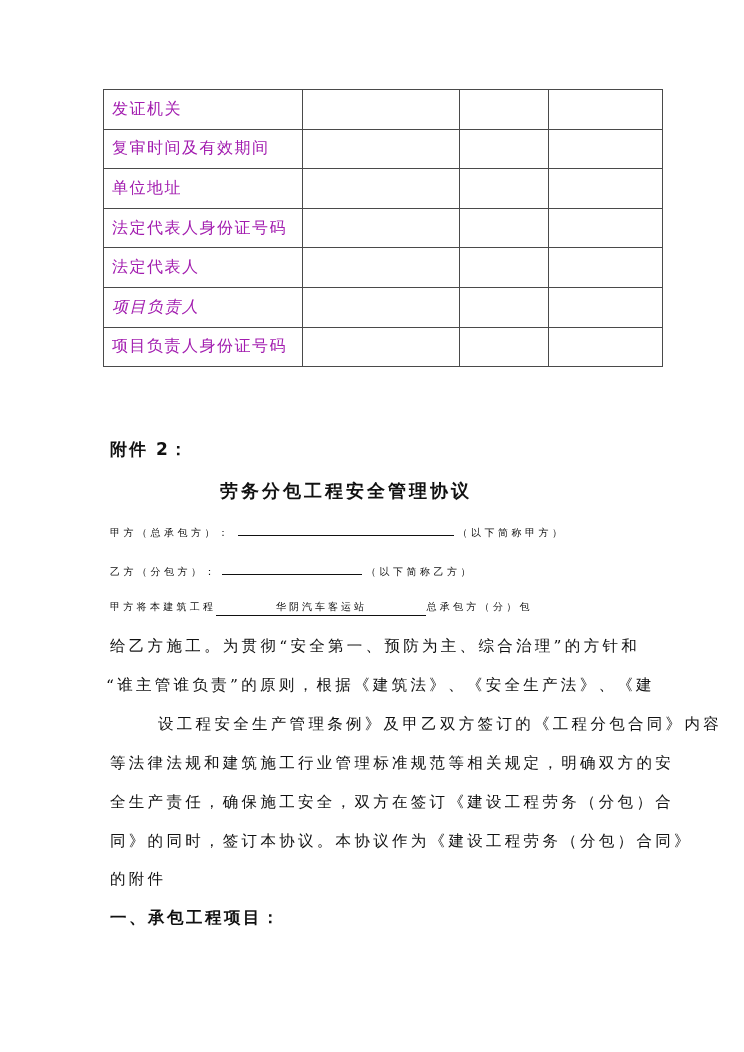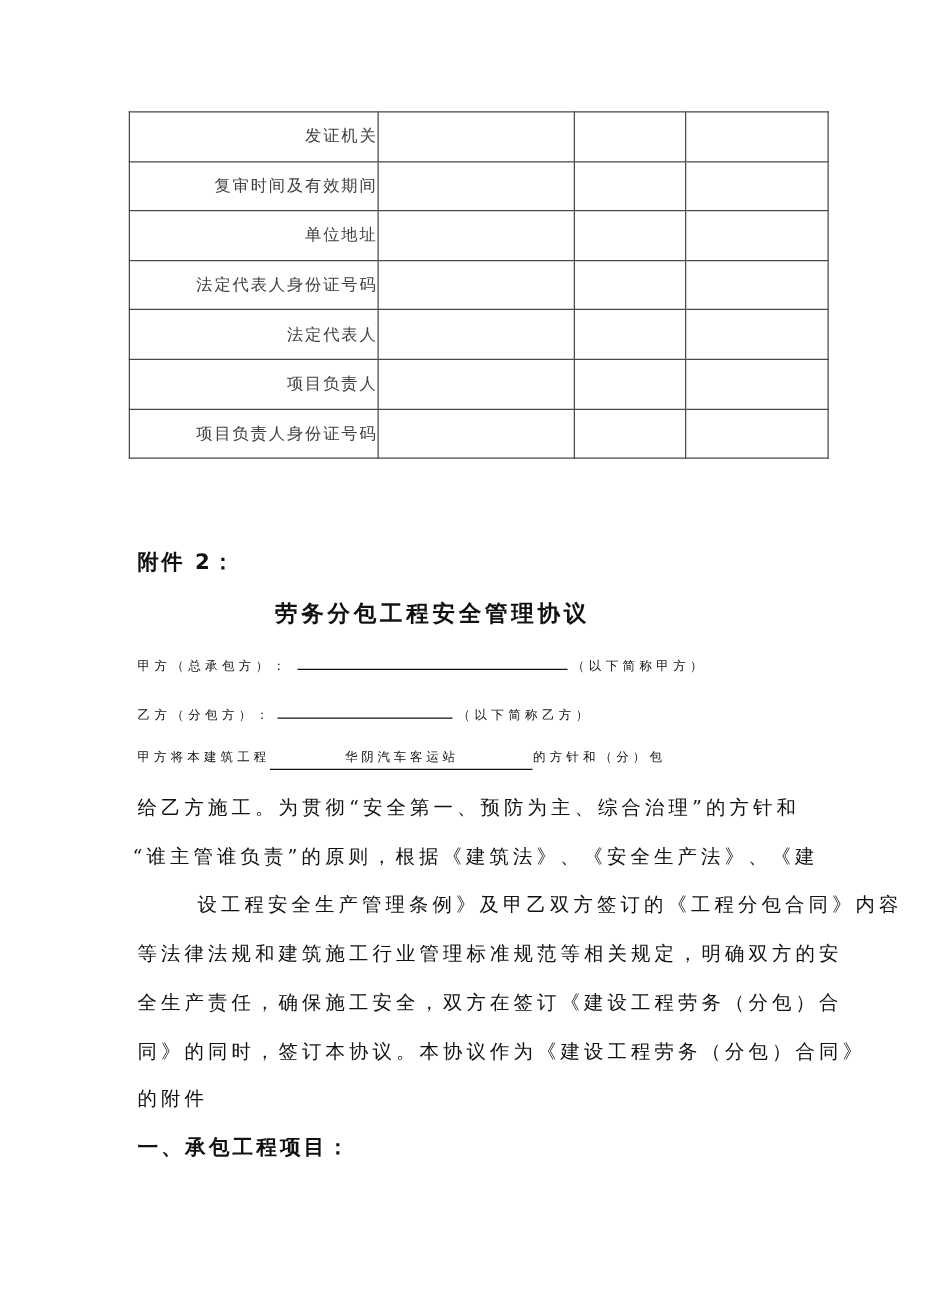--- a/index.html
+++ b/index.html
@@ -9,24 +9,24 @@
       color: #111111;
     }
     .info-table {
       position: absolute; left: 103px; top: 89px;
       width: 559px; border-collapse: collapse;
       table-layout: fixed;
     }
     .info-table td {
       border: 1px solid #4a4a4a;
       height: 38.6px; padding: 0 0 0 8px;
-      font-size: 13px; letter-spacing: 1.5px;
-      vertical-align: middle; color: #404040; text-align: right;
+      font-size: 16px; letter-spacing: 1.5px;
+      vertical-align: middle; color: #a21caf;
     }
-    .info-table tr.thick-top td { border-top: 1.6px solid #222; }
+    .info-table tr.thick-top td { border-top: 1.6px solid #222; font-style: italic; }
     .info-table col.c1 { width: 199px; }
     .info-table col.c2 { width: 157px; }
     .info-table col.c3 { width: 89px; }
     .info-table col.c4 { width: 114px; }
 
     .attach-label {
       position: absolute; left: 110px; top: 438px;
       font-family: "DejaVu Sans", "Liberation Sans", sans-serif;
       font-weight: bold; font-size: 17px; letter-spacing: 2px;
     }
@@ -120,21 +120,21 @@
 
 <div class="line" style="top:519px;">
   <span>甲方（总承包方）：</span><span class="blank blank-a"></span><span>（以下简称甲方）</span>
 </div>
 
 <div class="line" style="top:558px;">
   <span>乙方（分包方）：</span><span class="blank blank-b"></span><span>（以下简称乙方）</span>
 </div>
 
 <div class="line" style="top:597px; letter-spacing:3.3px;">
-  <span>甲方将本建筑工程</span><span class="blank blank-proj">华阴汽车客运站</span><span>的方针和（分）包</span>
+  <span>甲方将本建筑工程</span><span class="blank blank-proj">华阴汽车客运站</span><span>总承包方（分）包</span>
 </div>
 
 <div class="para-line" style="top:636px;">给乙方施工。为贯彻“安全第一、预防为主、综合治理”的方针和</div>
 <div class="para-line" style="top:675px; left:106px;">“谁主管谁负责”的原则，根据《建筑法》、《安全生产法》、《建</div>
 <div class="para-line" style="top:714px;margin-left:48px;">设工程安全生产管理条例》及甲乙双方签订的《工程分包合同》内容</div>
 <div class="para-line" style="top:753px;">等法律法规和建筑施工行业管理标准规范等相关规定，明确双方的安</div>
 <div class="para-line" style="top:792px;">全生产责任，确保施工安全，双方在签订《建设工程劳务（分包）合</div>
 <div class="para-line" style="top:831px;">同》的同时，签订本协议。本协议作为《建设工程劳务（分包）合同》</div>
 <div class="para-line" style="top:869px;">的附件</div>
 

